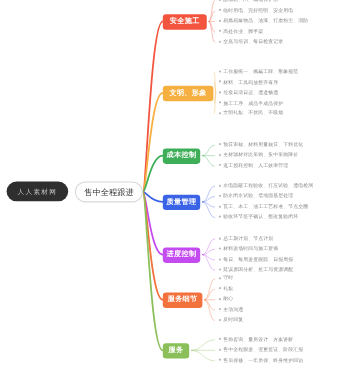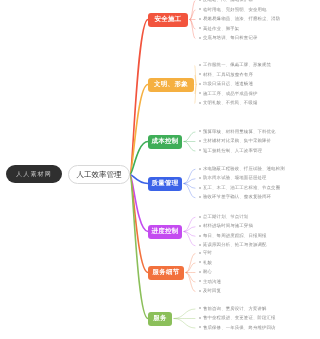--- a/index.html
+++ b/index.html
@@ -121,21 +121,21 @@
         <path d="M 174 318.5 C 184.5 318.5, 184.5 318.5, 195 318.5" stroke="#8bbf5a" opacity="0.55"></path>
         <path d="M 174 318.5 C 184.5 318.5, 184.5 328, 195 328" stroke="#8bbf5a" opacity="0.55"></path>
       </g>
   </svg>
 
   <div class="watermark">
     <span>人人素材网</span>
   </div>
 
   <div class="central">
-    <span>人工效率管理</span>
+    <span>售中全程跟进</span>
   </div>
 
   <div id="topics">
       <div class="topic" style="left: 148px; top: 12.5px; width: 40px; background: rgb(242, 84, 61);">
         <span>安全施工</span>
       </div>
       <div class="topic" style="left: 148px; top: 77.5px; width: 46px; background: rgb(245, 176, 65);">
         <span>文明、形象</span>
       </div>
       <div class="topic" style="left: 148px; top: 134.5px; width: 34px; background: rgb(63, 174, 88);">

